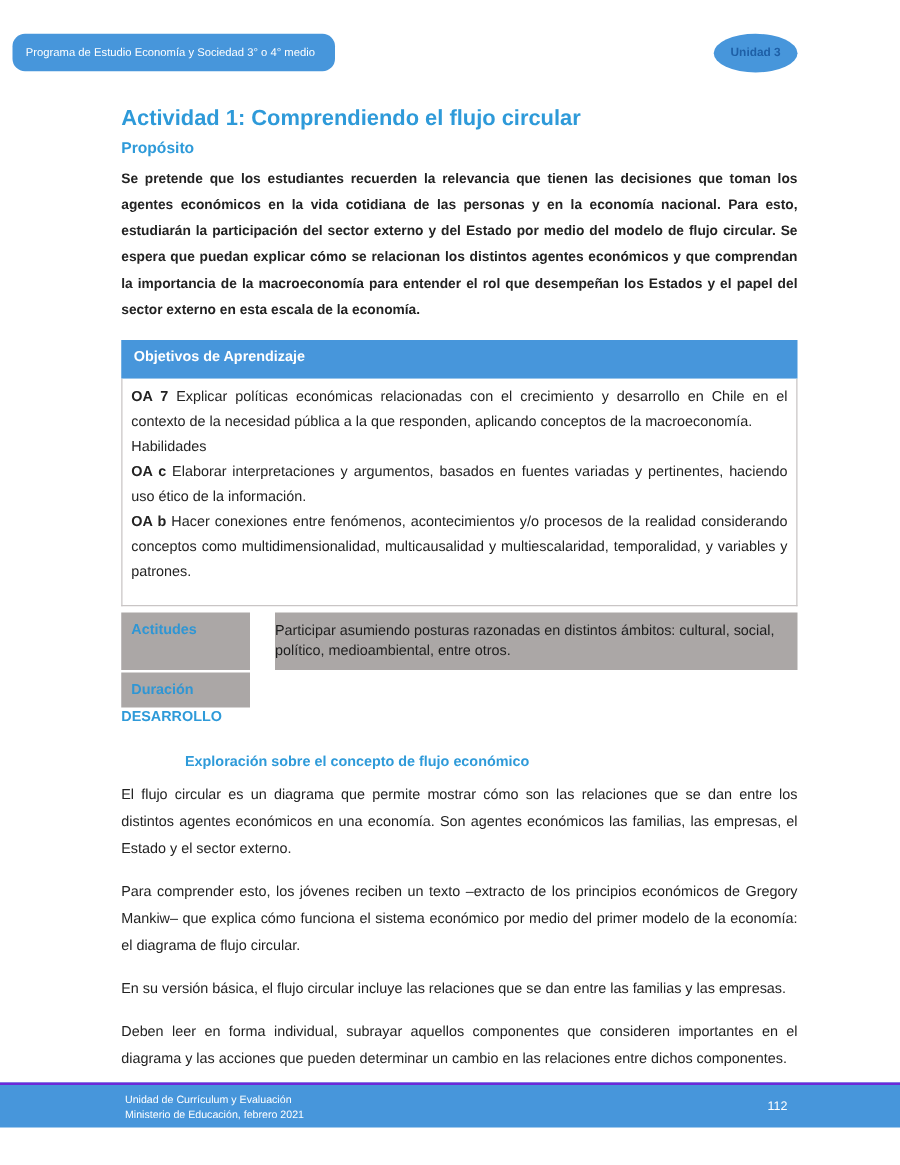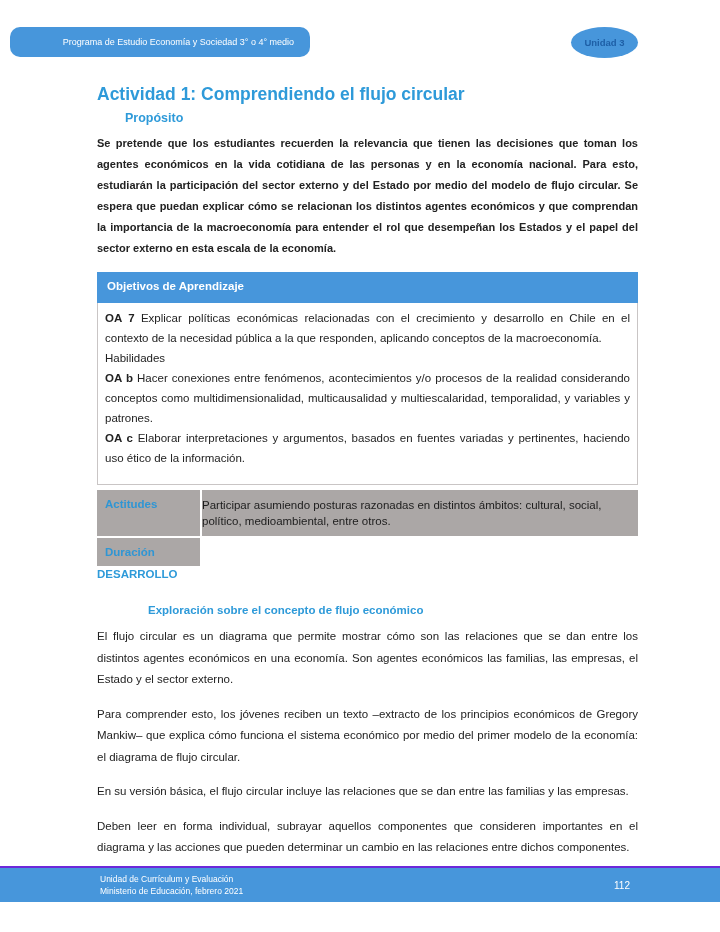--- a/index.html
+++ b/index.html
@@ -5,59 +5,59 @@
   * { margin:0; padding:0; box-sizing:border-box; }
   html,body { width:720px; height:932px; background:#ffffff; }
   body {
     font-family:"Liberation Sans", sans-serif;
     color:#222222;
     position:relative;
     overflow:hidden;
   }
   
   .header-box{
-    position:absolute; left:10px; top:27px; width:300px; height:30px;
+    position:absolute; left:10px; top:27px; width:258px; height:30px;
     background:#4796DB; border-radius:10px;
     color:#ffffff; font-size:9px;
     display:flex; align-items:center; justify-content:flex-end;
     padding-right:16px;
   }
   .unidad-pill{
     position:absolute; left:571px; top:27px; width:67px; height:31px;
     background:#4796DB; border-radius:50%;
     display:flex; align-items:center; justify-content:center;
     color:#1E5FA6; font-size:9.5px; font-weight:bold;
   }
   
   .page-title{
     position:absolute; left:97px; top:84px; width:541px;
     color:#2E9AD9; font-size:17.5px; font-weight:bold;
   }
   .proposito-heading{
     position:absolute; left:97px; top:111px;
-    color:#2E9AD9; font-size:12.5px; font-weight:bold;margin-left:28px;
+    color:#2E9AD9; font-size:12.5px; font-weight:bold;
   }
   .proposito-body{
     position:absolute; left:97px; top:133px; width:541px;
     font-size:11px; line-height:21px; text-align:justify;font-weight:bold;
   }
   
   .obj-table{ position:absolute; left:97px; top:272px; width:541px;border-radius:14px; }
   .obj-header{
     background:#4796DB; color:#ffffff; font-weight:bold;
     font-size:11.5px; padding:8px 10px; height:31px;
   }
   .obj-body{
     border:1px solid #C9C5C5; border-top:none;
     background:#ffffff;
     padding:5px 7px 16px 7px;
     font-size:11.5px; line-height:20px; text-align:justify;
   }
   .obj-body p{ margin:0; }
-  .gray-row{ display:flex; gap:2px; margin-top:5px; font-size:11.5px; }
+  .gray-row{ display:flex; gap:20px; margin-top:5px; font-size:11.5px; }
   .gray-row + .gray-row{ margin-top:2px; }
   .gray-row .lbl{
     flex:none; width:103px; background:#ABA7A6;
     color:#2F96D4; font-weight:bold; padding:8px 0 8px 8px;
   }
   .gray-row .val{
     flex:1; background:#ABA7A6; color:#1d1d1d;
     padding:7px 10px 7px 0; line-height:16px;
   }
   .gray-row.duracion .val{ padding-top:8px; }
@@ -98,22 +98,22 @@
 
 <h1 class="page-title">Actividad 1: Comprendiendo el flujo circular</h1>
 <h2 class="proposito-heading">Propósito</h2>
 <p class="proposito-body">Se pretende que los estudiantes recuerden la relevancia que tienen las decisiones que toman los agentes económicos en la vida cotidiana de las personas y en la economía nacional. Para esto, estudiarán la participación del sector externo y del Estado por medio del modelo de flujo circular. Se espera que puedan explicar cómo se relacionan los distintos agentes económicos y que comprendan la importancia de la macroeconomía para entender el rol que desempeñan los Estados y el papel del sector externo en esta escala de la economía.</p>
 
 <div class="obj-table">
   <div class="obj-header">Objetivos de Aprendizaje</div>
   <div class="obj-body">
     <p><b>OA 7</b> <span>Explicar políticas económicas relacionadas con el crecimiento y desarrollo en Chile en el contexto de la necesidad pública a la que responden, aplicando conceptos de la macroeconomía.</span></p>
     <p>Habilidades</p>
+    <p><b>OA c</b> <span>Elaborar interpretaciones y argumentos, basados en fuentes variadas y pertinentes, haciendo uso ético de la información.</span></p>
     <p><b>OA b</b> <span>Hacer conexiones entre fenómenos, acontecimientos y/o procesos de la realidad considerando conceptos como multidimensionalidad, multicausalidad y multiescalaridad, temporalidad, y variables y patrones.</span></p>
-    <p><b>OA c</b> <span>Elaborar interpretaciones y argumentos, basados en fuentes variadas y pertinentes, haciendo uso ético de la información.</span></p>
   </div>
   <div class="gray-row">
     <div class="lbl">Actitudes</div>
     <div class="val">Participar asumiendo posturas razonadas en distintos ámbitos: cultural, social, político, medioambiental, entre otros.</div>
   </div>
   <div class="gray-row duracion">
     <div class="lbl">Duración</div>
   </div>
 </div>
 

